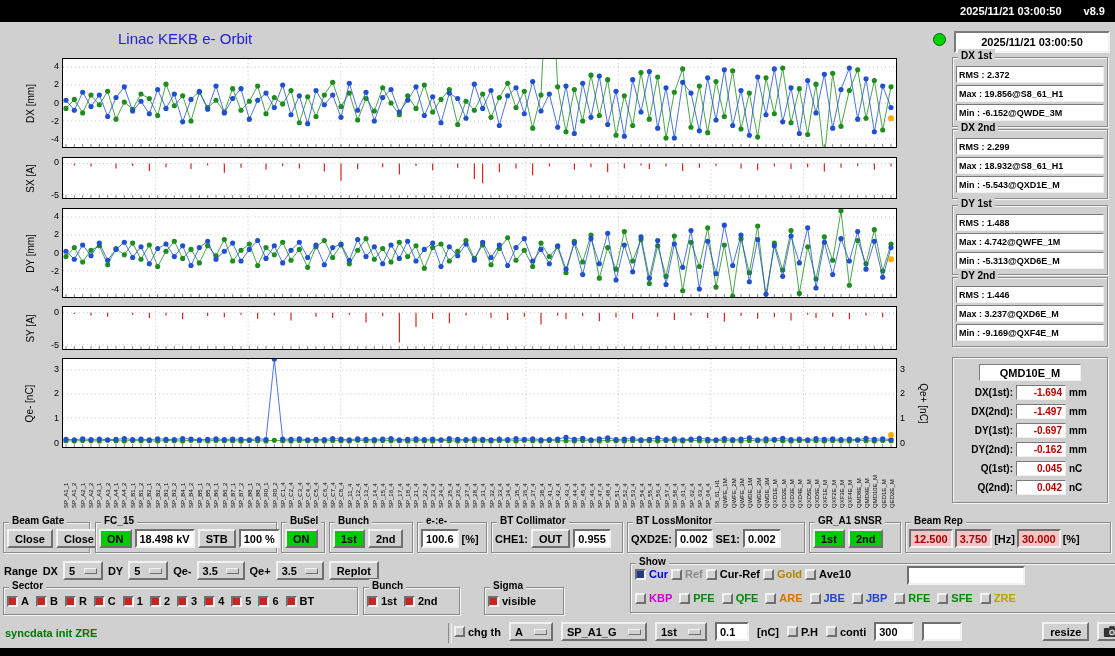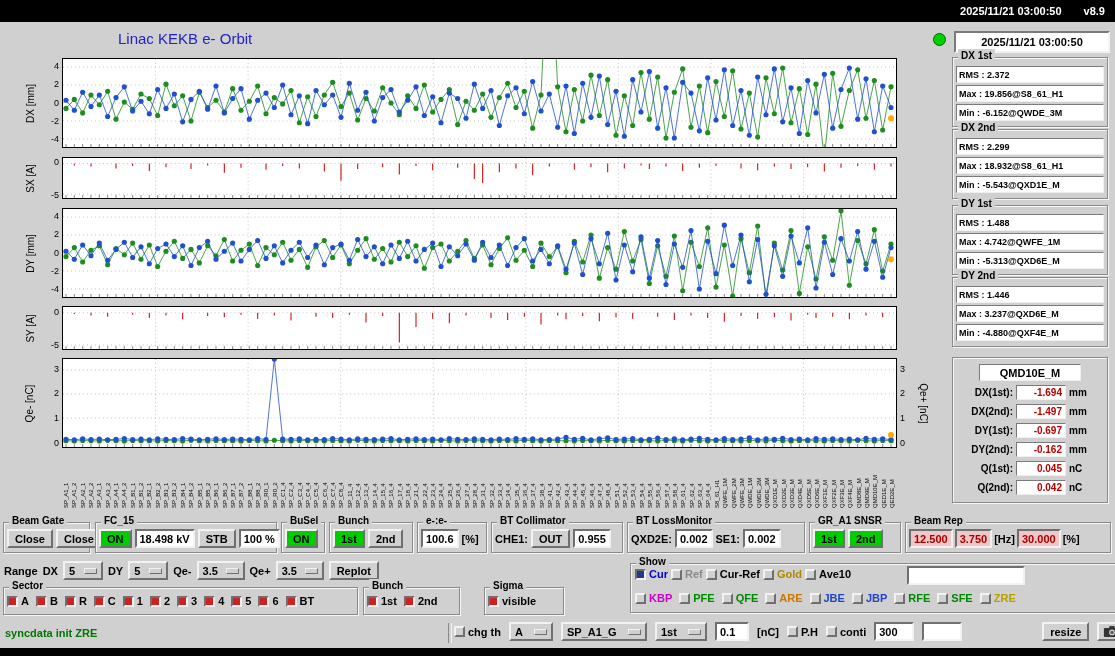--- a/index.html
+++ b/index.html
@@ -1526,21 +1526,21 @@
   <div class="lframe statbox" style="left:952px;top:205px;width:156px;height:70px">
     <span class="legend">DY 1st</span>
     <div class="statrow">RMS : 1.488</div>
     <div class="statrow">Max : 4.742@QWFE_1M</div>
     <div class="statrow">Min : -5.313@QXD6E_M</div>
   </div>
   <div class="lframe statbox" style="left:952px;top:277px;width:156px;height:70px">
     <span class="legend">DY 2nd</span>
     <div class="statrow">RMS : 1.446</div>
     <div class="statrow">Max : 3.237@QXD6E_M</div>
-    <div class="statrow">Min : -4.880@QXF4E_M</div>
+    <div class="statrow">Min : -9.169@QXF4E_M</div>
   </div>
 
   <div class="lframe" style="left:952px;top:357px;width:156px;height:146px">
     <div class="qmd-title">QMD10E_M</div>
     <div id="qmd-rows">
         <div class="qmd-row">
           <span class="qmd-label">DX(1st):</span>
           <span class="qmd-value">-1.694</span>
           <span class="qmd-unit">mm</span>
         </div>

